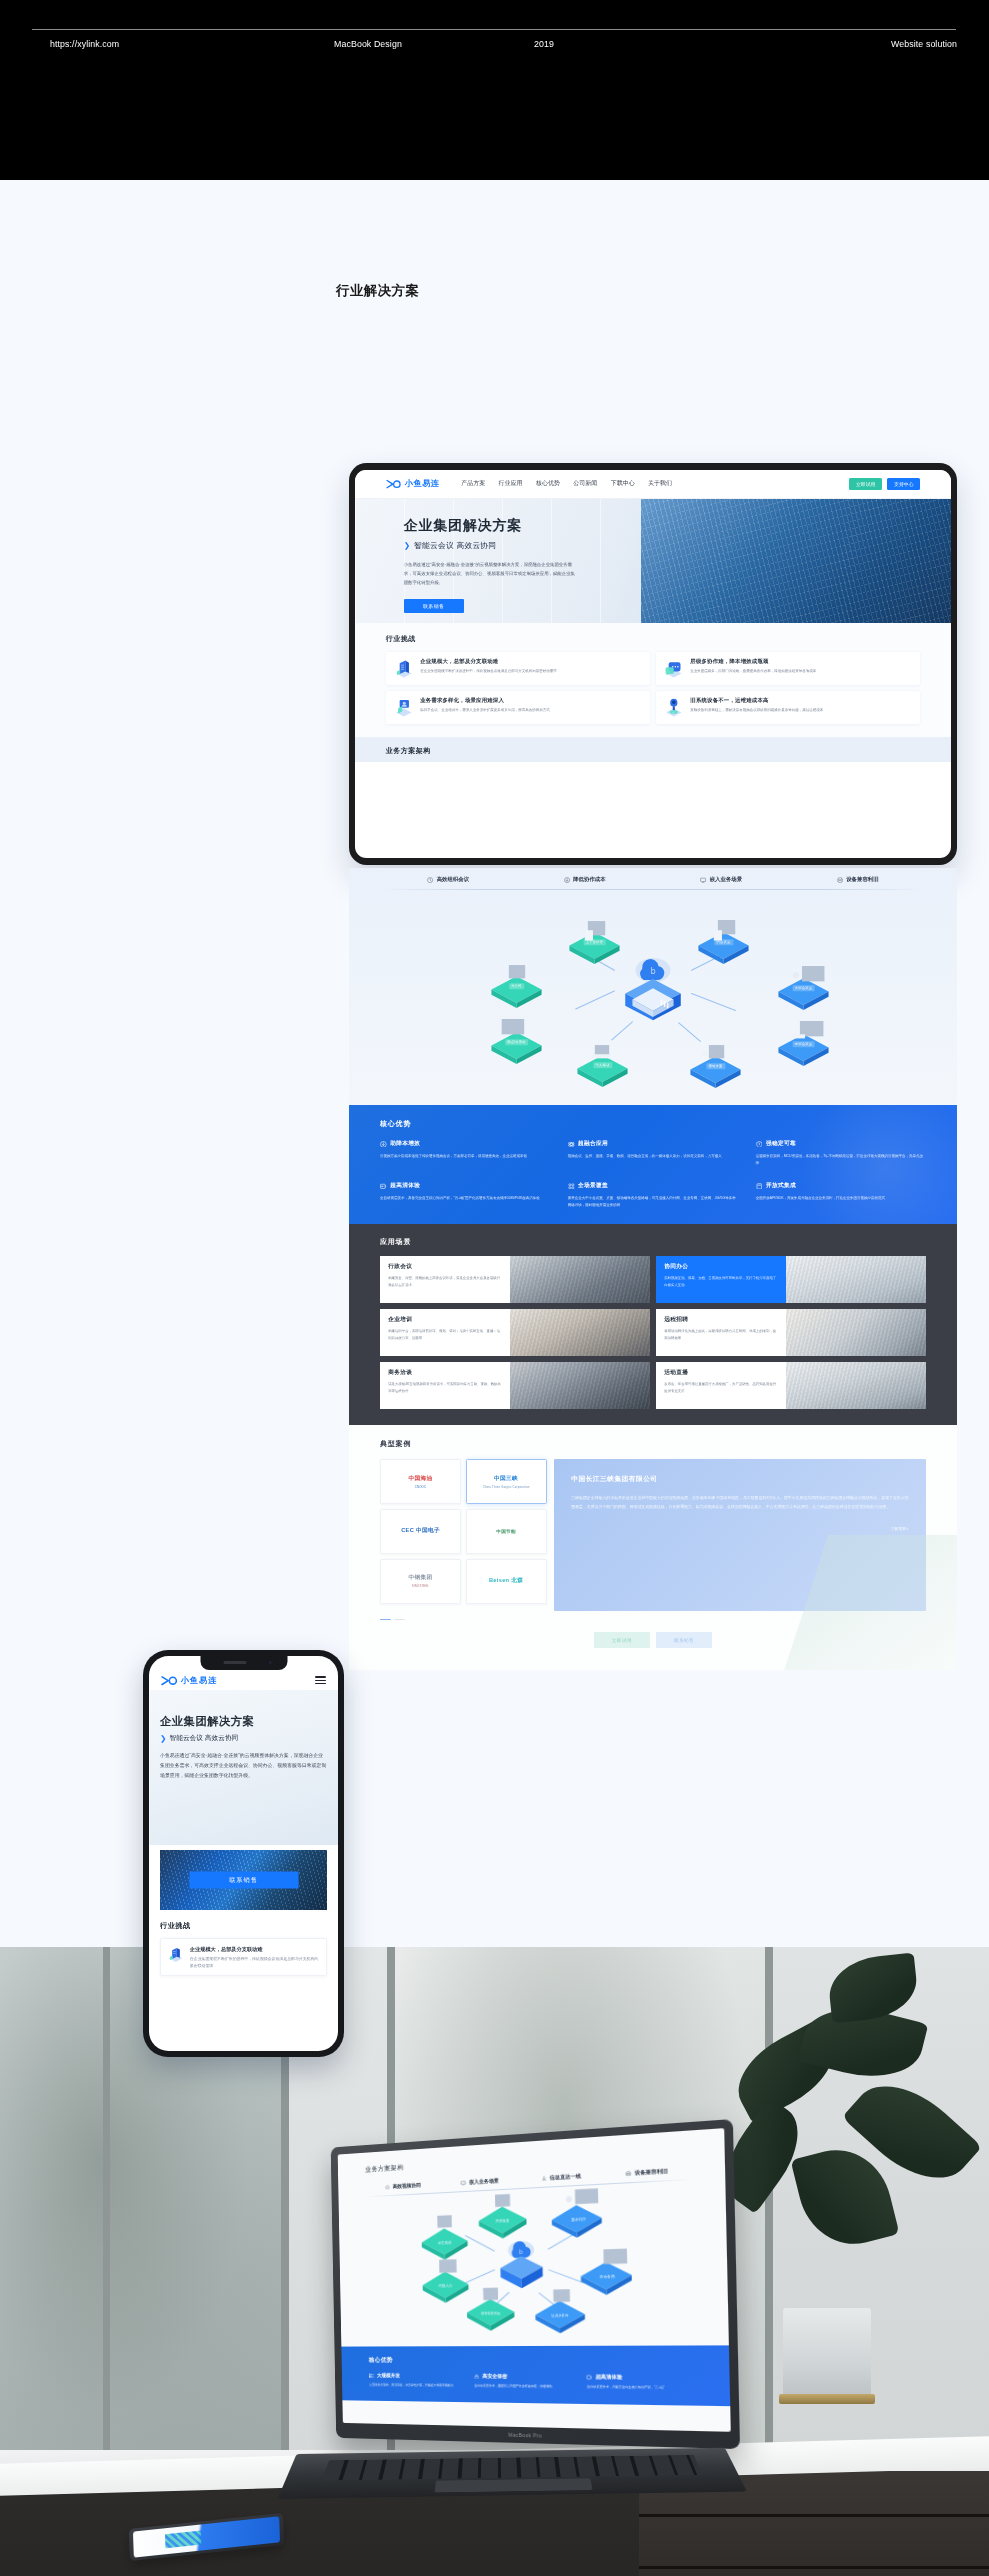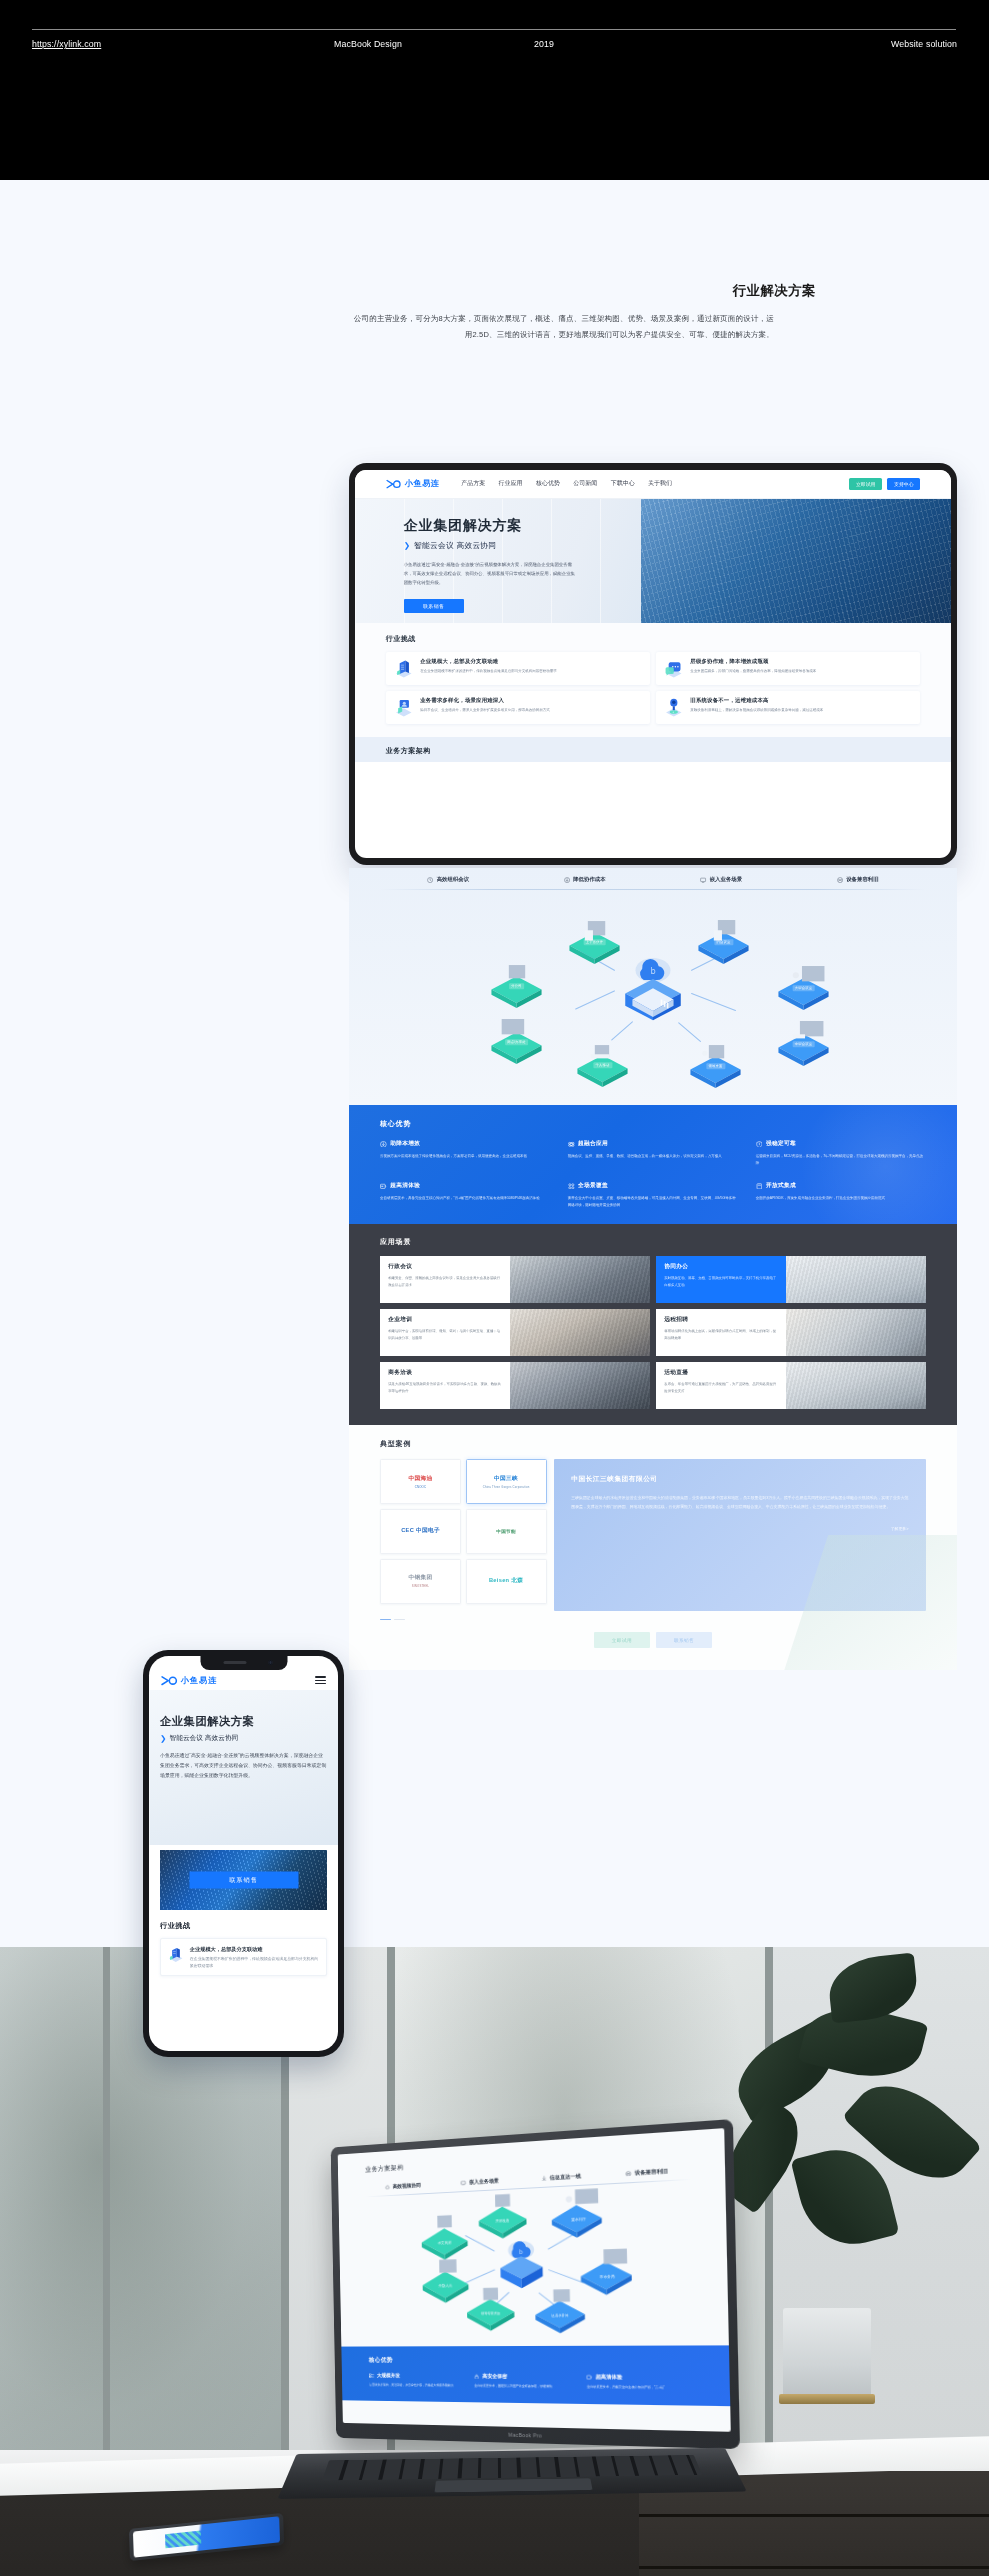--- a/index.html
+++ b/index.html
@@ -21,27 +21,27 @@
   .topbar-rule {
     position: absolute; left: 32px; top: 29px; width: 924px; height: 1px;
     background: #8c8c8c;
   }
   .topbar-row {
     position: absolute; left: 0; top: 39px; width: 989px; height: 20.6px;
   }
   .topbar-item {
     position: absolute; color: #ffffff; font-size: 8.8px; letter-spacing: 0.1px; white-space: nowrap;
   }
-  .tb-url  { left: 32px; text-decoration: underline; }
+  .tb-url  { left: 50px; }
   .tb-type { left: 334px; }
   .tb-year { left: 534px; }
   .tb-cat  { right: 32px; }
 
   
-  .intro { position: absolute; left: 352px; top: 282px; width: 464px; text-align: right; }
+  .intro { position: absolute; left: 336px; top: 282px; width: 464px; }
   .intro-title {
     font-size: 13.4px; font-weight: bold; color: #1a1a1a; letter-spacing: 0.5px;
   }
   .intro-body {
     margin-top: 11.3px; font-size: 7.5px; line-height: 2.15; color: #3a3f46;
     width: 422px; letter-spacing: 0.2px;
   }
 
   
   .tablet {
@@ -337,21 +337,20 @@
     <div class="topbar-row">
       <span class="topbar-item tb-url">https://xylink.com</span>
       <span class="topbar-item tb-type">MacBook Design</span>
       <span class="topbar-item tb-year">2019</span>
       <span class="topbar-item tb-cat">Website solution</span>
     </div>
   </div>
 
   <div class="intro">
     <div class="intro-title">行业解决方案</div>
-    <div class="intro-body">公司的主营业务，可分为8大方案，页面依次展现了，概述、痛点、三维架构图、优势、场景及案例，通过新页面的设计，运用2.5D、三维的设计语言，更好地展现我们可以为客户提供安全、可靠、便捷的解决方案。</div>
   </div>
 
   <div class="tablet">
     <div class="tablet-screen">
 
       <div class="site-nav">
         <div class="brand">
           <span class="brand-mark">
             <svg viewBox="0 0 30 20" width="15.5" height="10.3">
               <path d="M2 3 L13 10 L2 17" fill="none" stroke="#1677ff" stroke-width="2.6" stroke-linecap="round" stroke-linejoin="round"></path>

